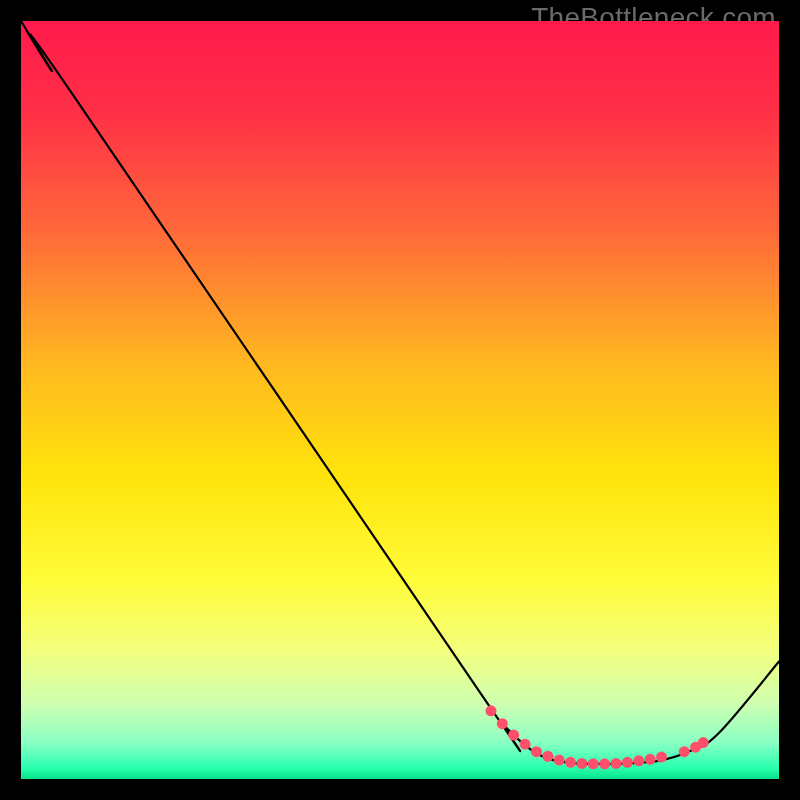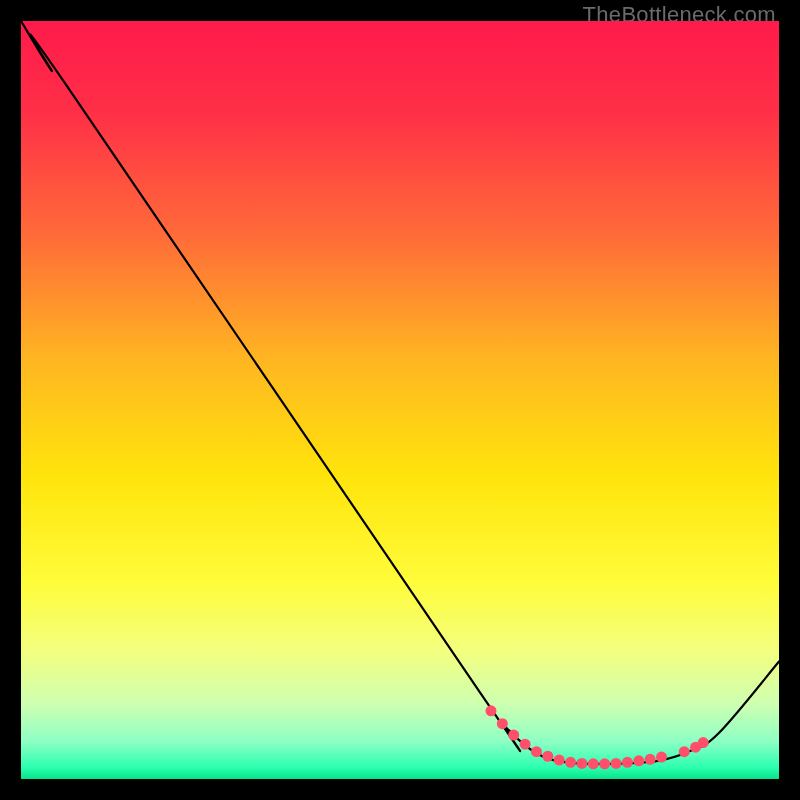--- a/index.html
+++ b/index.html
@@ -24,21 +24,21 @@
     left: 0;
     top: 0;
     width: 758px;
     height: 758px;
   }
   .watermark {
     position: absolute;
     top: 2px;
     right: 24px;
     color: #6a6a6a;
-    font-size: 22px;
+    font-size: 28px;
     font-weight: 500;
     letter-spacing: 0.3px;
     user-select: none;
   }
   svg {
     display: block;
   }
 </style>
 </head>
 <body>

